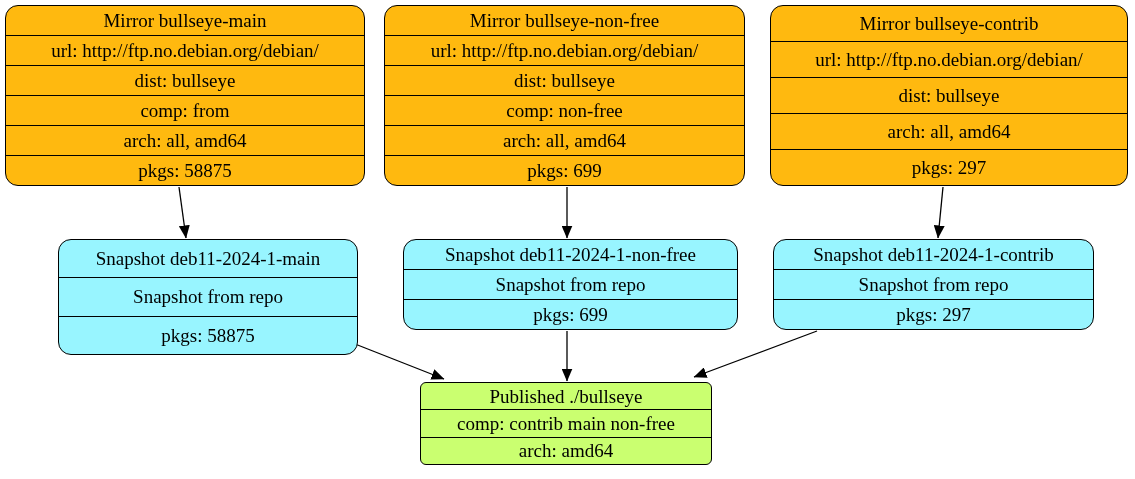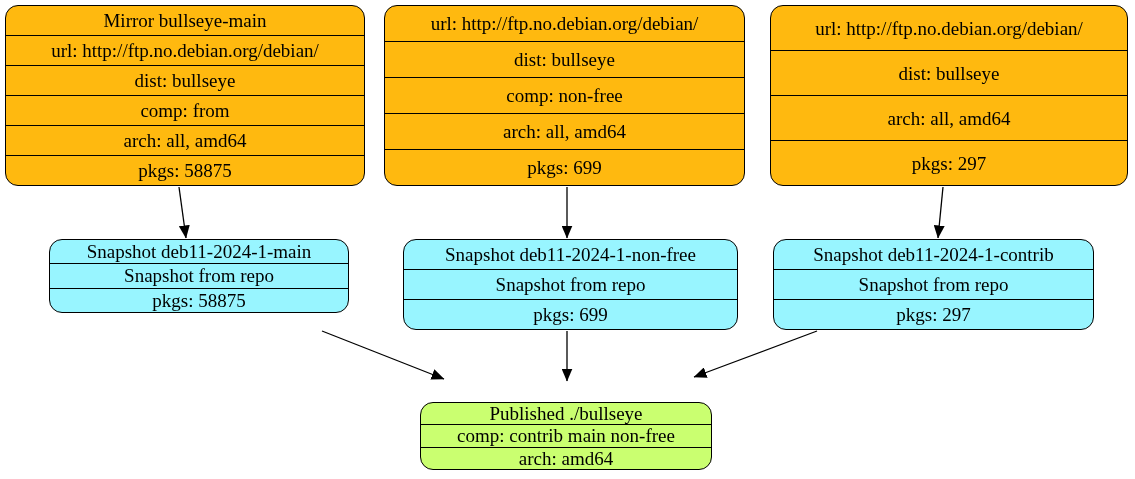--- a/index.html
+++ b/index.html
@@ -64,51 +64,53 @@
   <div class="node mirror" style="left:5px; top:5px; width:360px; height:181px;">
     <div class="row">Mirror bullseye-main</div>
     <div class="row">url: http://ftp.no.debian.org/debian/</div>
     <div class="row">dist: bullseye</div>
     <div class="row">comp: from</div>
     <div class="row">arch: all, amd64</div>
     <div class="row">pkgs: 58875</div>
   </div>
 
   <div class="node mirror" style="left:384px; top:5px; width:361px; height:181px;">
+    <div class="row">Mirror bullseye-non-free</div>
     <div class="row">url: http://ftp.no.debian.org/debian/</div>
     <div class="row">dist: bullseye</div>
     <div class="row">comp: non-free</div>
     <div class="row">arch: all, amd64</div>
     <div class="row">pkgs: 699</div>
   </div>
 
   <div class="node mirror" style="left:770px; top:5px; width:358px; height:181px;">
+    <div class="row">Mirror bullseye-contrib</div>
     <div class="row">url: http://ftp.no.debian.org/debian/</div>
     <div class="row">dist: bullseye</div>
     <div class="row">arch: all, amd64</div>
     <div class="row">pkgs: 297</div>
   </div>
 
-  <div class="node snapshot" style="left:49px; top:239px; width:300px; height:74px;">
+  <div class="node snapshot" style="left:58px; top:239px; width:300px; height:116px;">
     <div class="row">Snapshot deb11-2024-1-main</div>
     <div class="row">Snapshot from repo</div>
     <div class="row">pkgs: 58875</div>
   </div>
 
   <div class="node snapshot" style="left:403px; top:239px; width:335px; height:91px;">
     <div class="row">Snapshot deb11-2024-1-non-free</div>
     <div class="row">Snapshot from repo</div>
     <div class="row">pkgs: 699</div>
   </div>
 
   <div class="node snapshot" style="left:773px; top:239px; width:321px; height:91px;">
     <div class="row">Snapshot deb11-2024-1-contrib</div>
     <div class="row">Snapshot from repo</div>
     <div class="row">pkgs: 297</div>
   </div>
 
-  <div class="node published" style="left:420px; top:402px; width:292px; height:68px;">
+  <div class="node published" style="left:420px; top:382px; width:292px; height:83px;border-radius:6px;">
     <div class="row">Published ./bullseye</div>
     <div class="row">comp: contrib main non-free</div>
     <div class="row">arch: amd64</div>
   </div>
 
 </div>
 
 </body></html>

